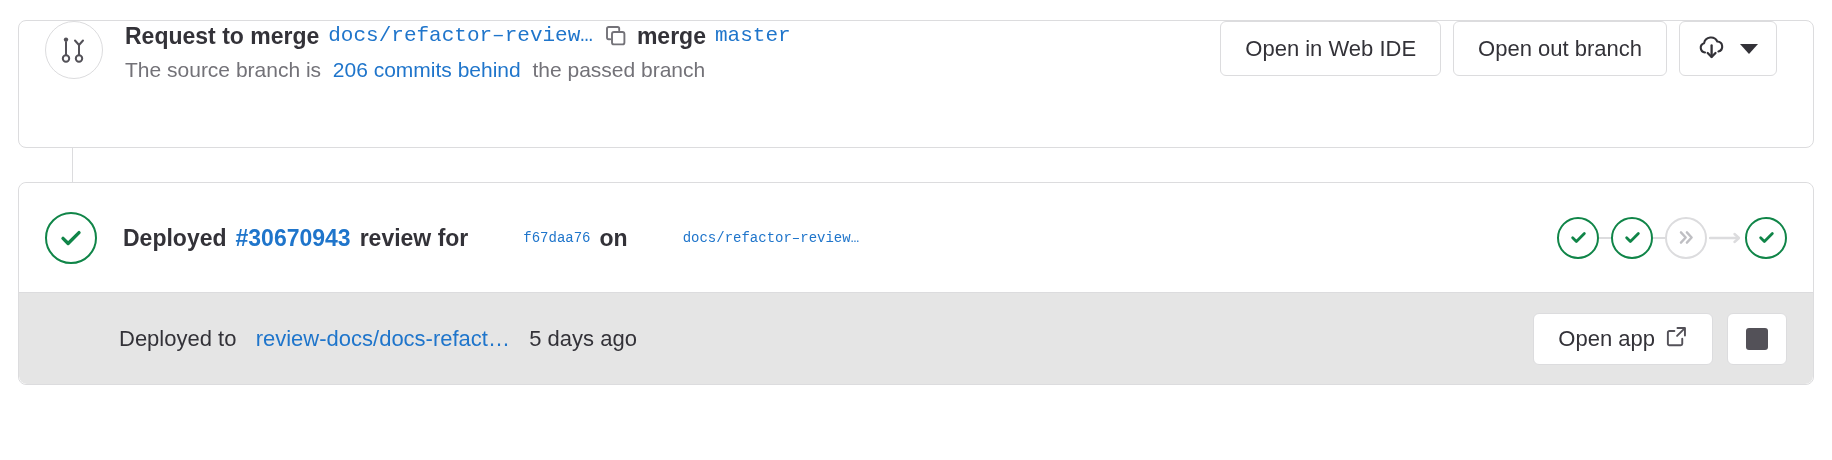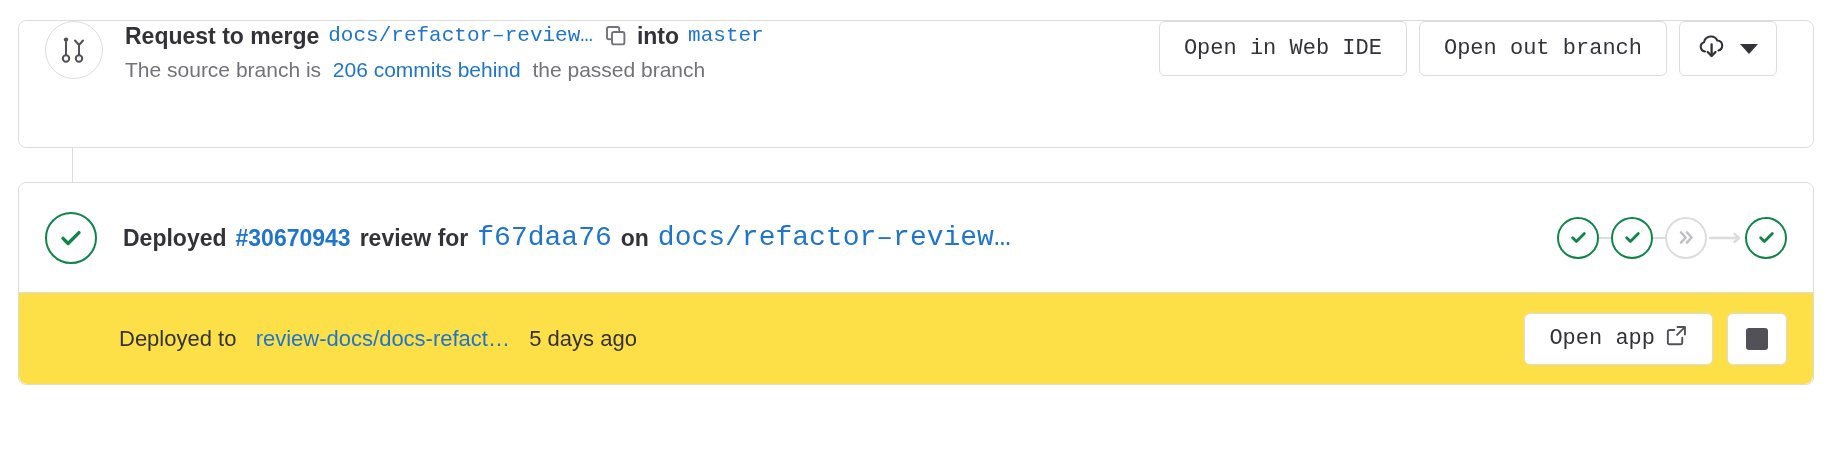--- a/index.html
+++ b/index.html
@@ -109,21 +109,21 @@
     display: inline-flex;
     align-items: center;
     justify-content: center;
     gap: 10px;
     height: 55px;
     padding: 0 24px;
     border: 1px solid #dcdcde;
     border-radius: 6px;
     background: #ffffff;
     color: #333238;
-    font-family: Liberation Mono, monospace;
+    font-family: Liberation Sans, sans-serif;
     font-size: 22px;
     line-height: 1;
     cursor: pointer;
     box-sizing: border-box;
     white-space: nowrap;
   }
   .btn-icon-only {
     padding: 0 18px;
     gap: 14px;
   }
@@ -174,22 +174,23 @@
     font-size: 23px;
     line-height: 30px;
     white-space: nowrap;
     display: flex;
     align-items: center;
   }
   .pipeline-text .sp { display: inline-block; width: 9px; }
   .mono-link {
     font-family: "Liberation Mono", monospace;
     color: #1f75cb;
-    font-size: 28px;
-    cursor: pointer;
+    font-size: 14px;
+    cursor: pointer;
+    margin-left: 46px;
   }
   .num-link {
     color: #1f75cb;
     font-weight: 700;
     cursor: pointer;
   }
 
   
   .stages {
     flex: 0 0 auto;
@@ -219,21 +220,21 @@
     align-items: center;
     margin: 0 2px;
   }
 
   
   .deploy-row {
     display: flex;
     align-items: center;
     height: 91px;
     padding: 0 26px;
-    background: #fde047;
+    background: #e5e5e5;
     border-top: 1px solid #dcdcde;
     border-radius: 0 0 8px 8px;
   }
   .deploy-text {
     flex: 1 1 auto;
     min-width: 0;
     font-size: 22px;
     line-height: 28px;
     color: #333238;
     white-space: nowrap;
@@ -280,21 +281,21 @@
       <div class="mr-title-line">
         <span class="strong-dark">Request to merge</span>
         <span class="sp"></span>
         <span class="branch-link">docs/refactor–review…</span>
         <span class="copy-btn">
           <svg width="22" height="22" viewBox="0 0 22 22" fill="none" xmlns="http://www.w3.org/2000/svg">
             <path d="M5.2 14.2H3.6A1.6 1.6 0 0 1 2 12.6V3.6A1.6 1.6 0 0 1 3.6 2h9A1.6 1.6 0 0 1 14.2 3.6v1.6" stroke="#737278" stroke-width="1.9" stroke-linecap="round" stroke-linejoin="round"></path>
             <rect x="7" y="7" width="12.4" height="12.4" rx="2" stroke="#737278" stroke-width="1.9"></rect>
           </svg>
         </span>
-        <span class="strong-dark">into</span>
+        <span class="strong-dark">merge</span>
         <span class="sp"></span>
         <span class="branch-link">master</span>
       </div>
 
       <div class="mr-sub-line">
         <span>The source branch is</span>
         <span>&nbsp;</span><span class="inline-link">206 commits behind</span><span>&nbsp;</span>
         <span>the passed branch</span>
       </div>
 

